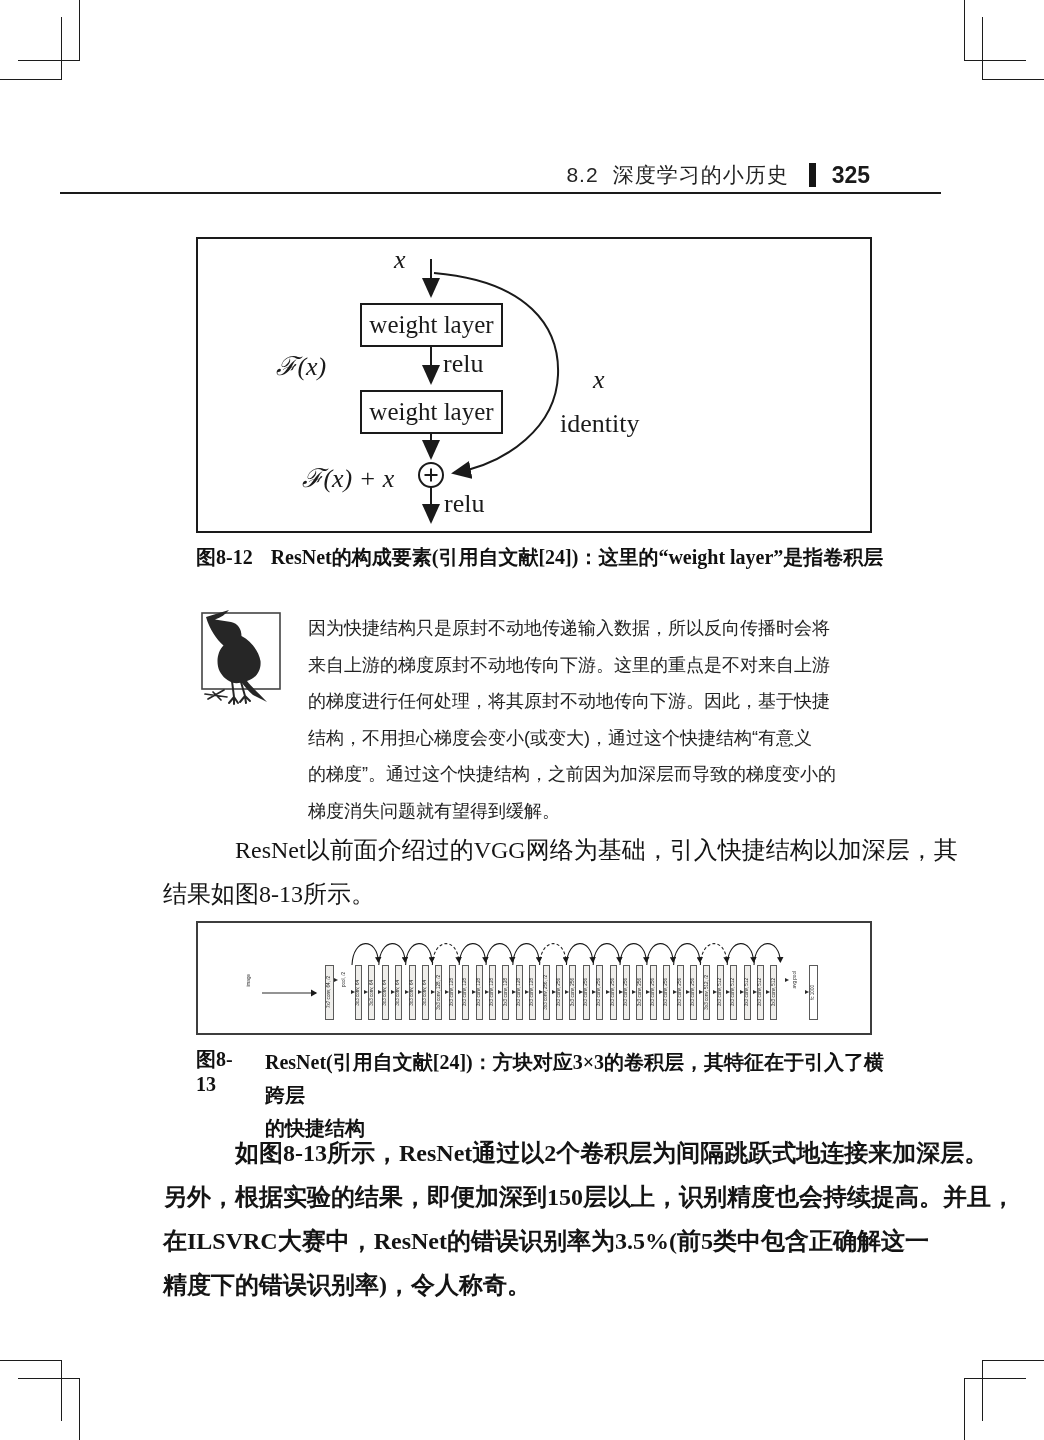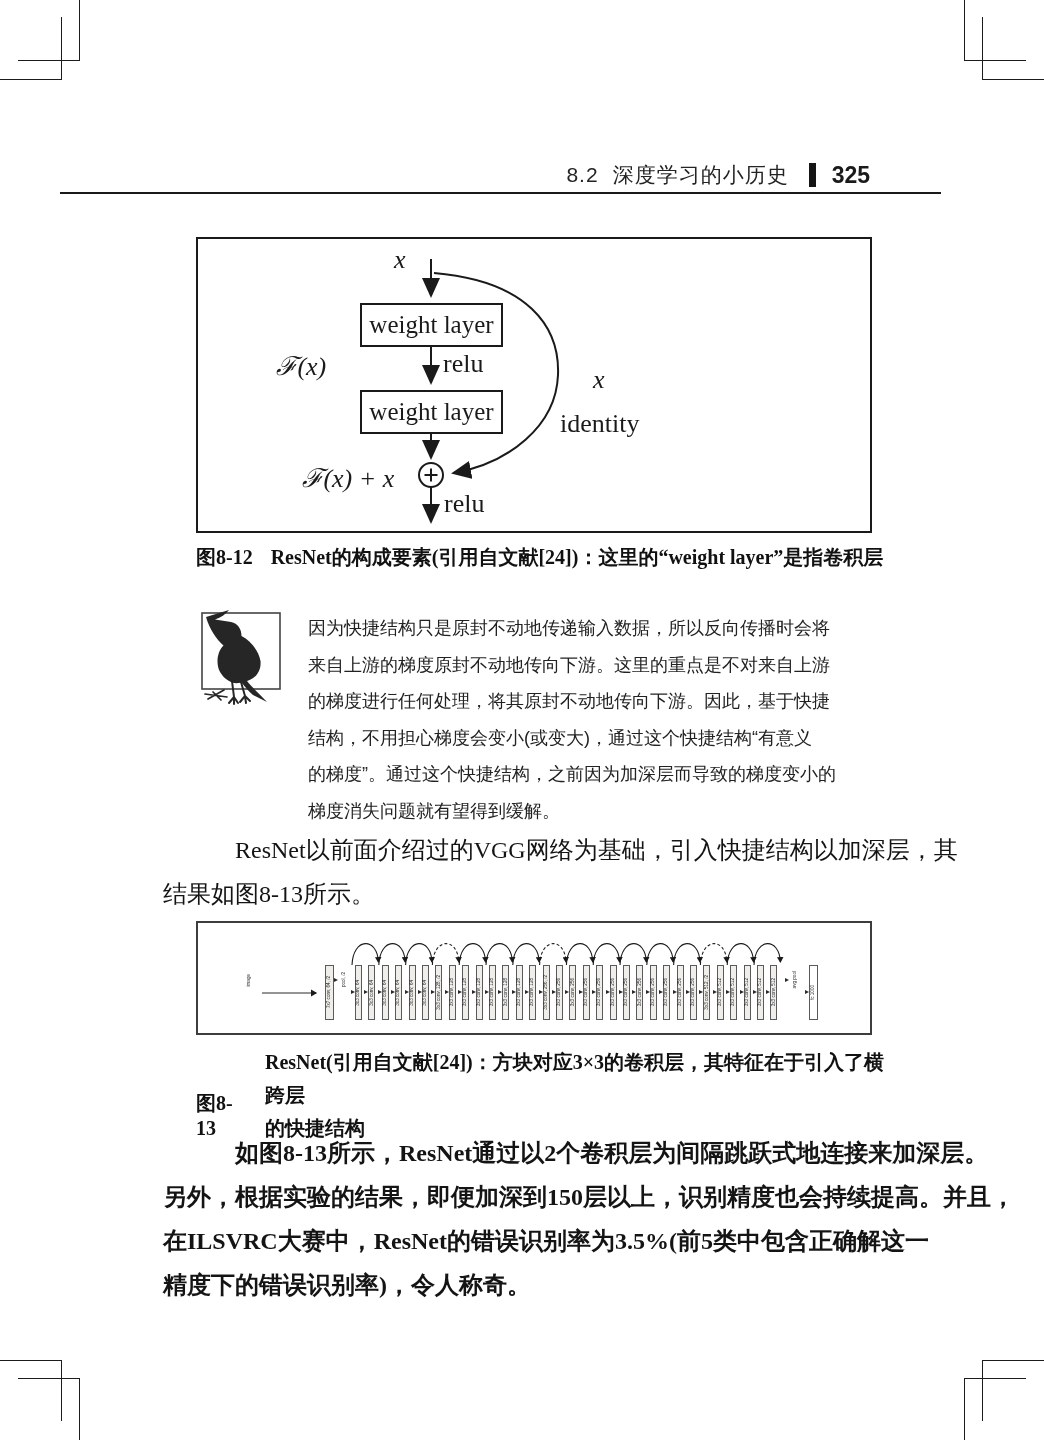--- a/index.html
+++ b/index.html
@@ -21,21 +21,21 @@
   .fig1 svg{position:absolute;inset:0;width:100%;height:100%;}
   .wl{position:absolute;left:162px;width:143px;height:44px;border:2px solid #1a1a1a;background:#fff;
       box-sizing:border-box;display:flex;align-items:center;justify-content:center;font-size:25px;}
   .lbl{position:absolute;font-size:26px;white-space:nowrap;}
   .ital{font-style:italic;}
   
   .caption{position:absolute;left:196px;font-family:Liberation Serif, serif;font-weight:bold;
            font-size:20px;color:#111;}
   .cap-label{display:inline-block;margin-right:18px;}
   .cap2{display:flex;}
-  .cap2 .cap-label{flex:0 0 51px;margin-right:18px;margin-top:44px;}
+  .cap2 .cap-label{flex:0 0 51px;margin-right:18px;}
   .cap2-lines div{line-height:33px;}
   
   .note-icon{position:absolute;left:193px;top:602px;}
   .note-text{position:absolute;left:308px;top:610px;width:582px;font-family:"Liberation Sans",sans-serif;
              font-size:18px;line-height:36.5px;color:#222;}
   .note-text div{white-space:nowrap;}
   
   .para{position:absolute;left:163px;width:722px;font-size:24px;line-height:44px;color:#141414;}
   .para div{white-space:nowrap;}
   .indent{padding-left:72px;}

